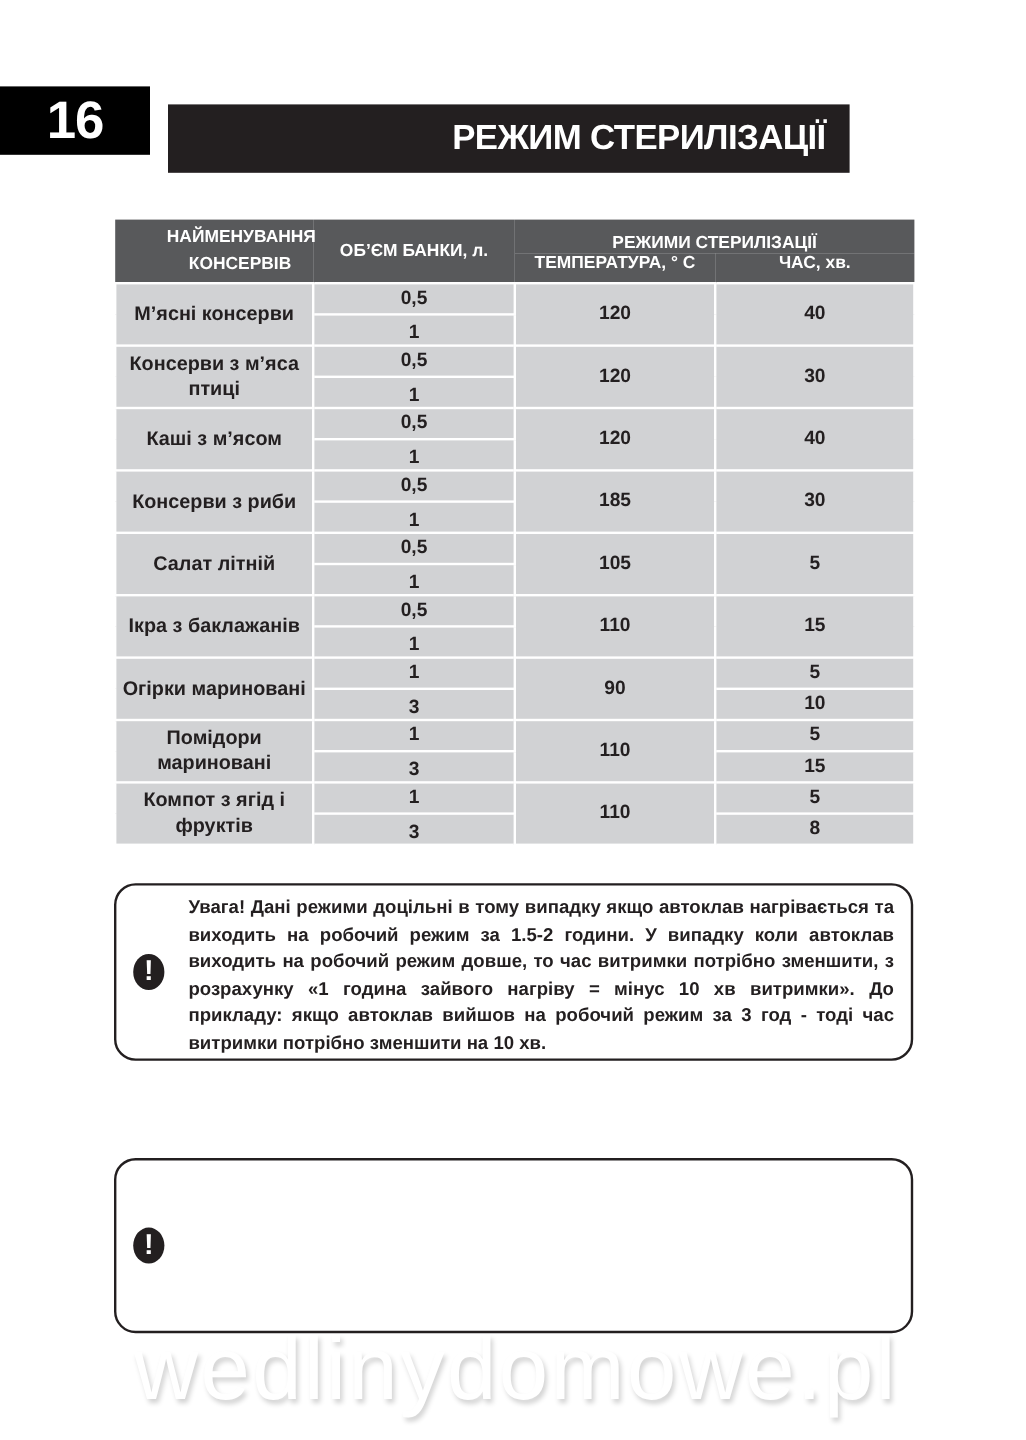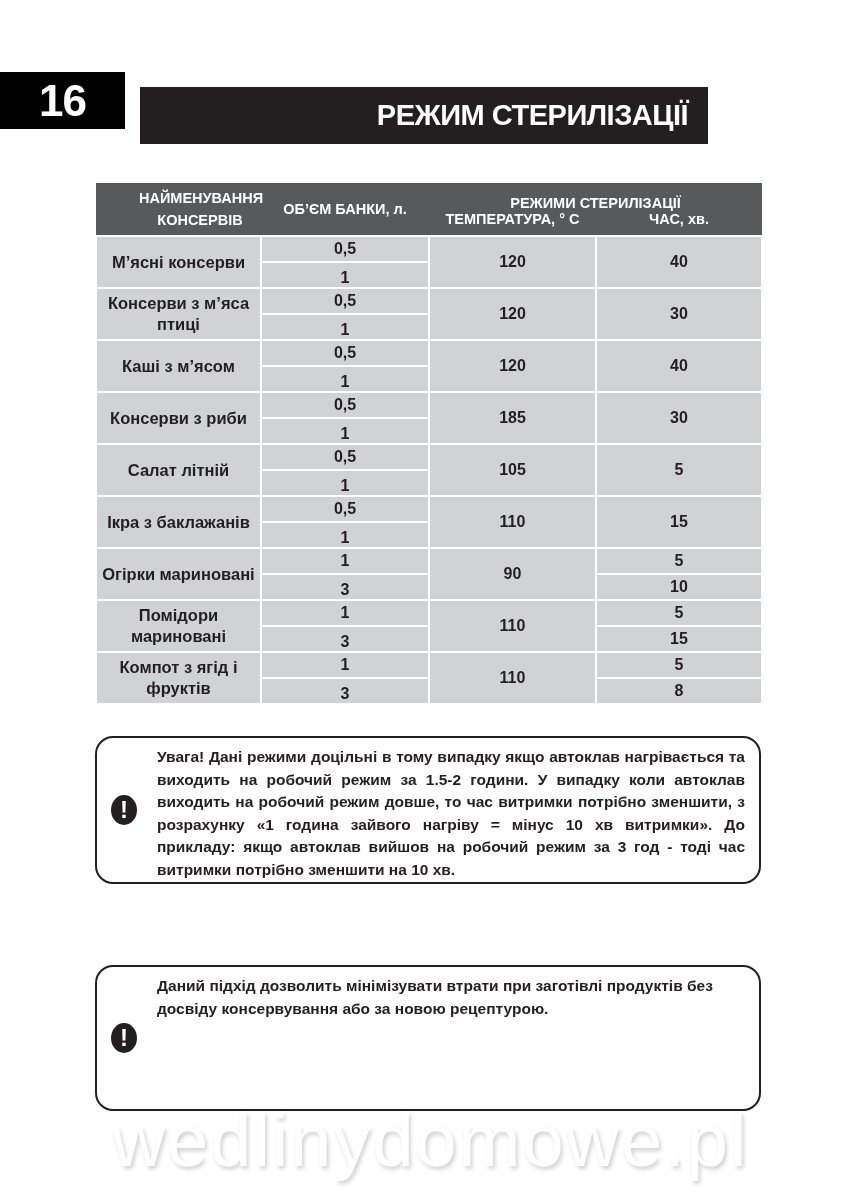--- a/index.html
+++ b/index.html
@@ -150,17 +150,16 @@
 <div class="note note-1">
   <div class="icon">!</div>
   <div class="text">
     <p>Увага! Дані режими доцільні в тому випадку якщо автоклав нагрівається та виходить на робочий режим за 1.5-2 години. У випадку коли автоклав виходить на робочий режим довше, то час витримки потрібно зменшити, з розрахунку «1 година зайвого нагріву = мінус 10 хв витримки». До прикладу: якщо автоклав вийшов на робочий режим за 3 год - тоді час витримки потрібно зменшити на 10 хв.</p>
   </div>
 </div>
 
 <div class="note note-2">
   <div class="icon">!</div>
   <div class="text">
-    <p style="text-align:left;">Даний підхід дозволить мінімізувати втрати при заготівлі продуктів без досвіду консервування або за новою рецептурою.</p>
   </div>
 </div>
 
 <div class="watermark">wedlinydomowe.pl</div>
 
 </body></html>

